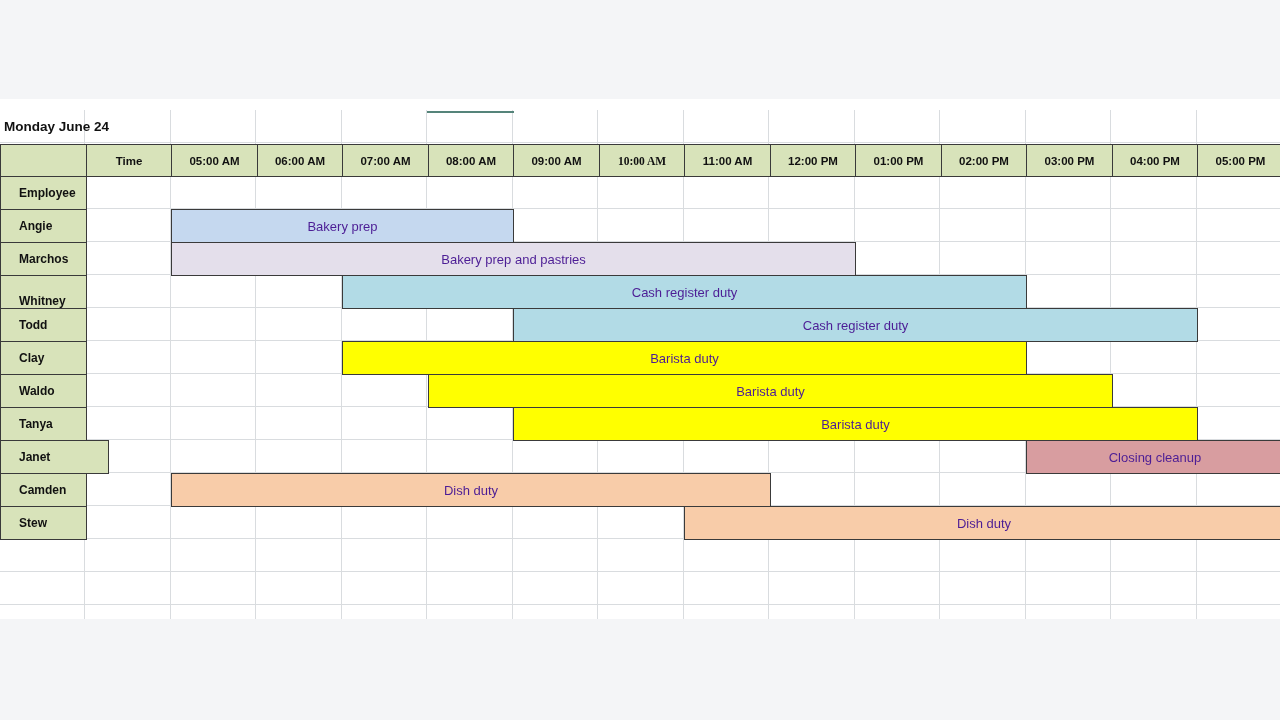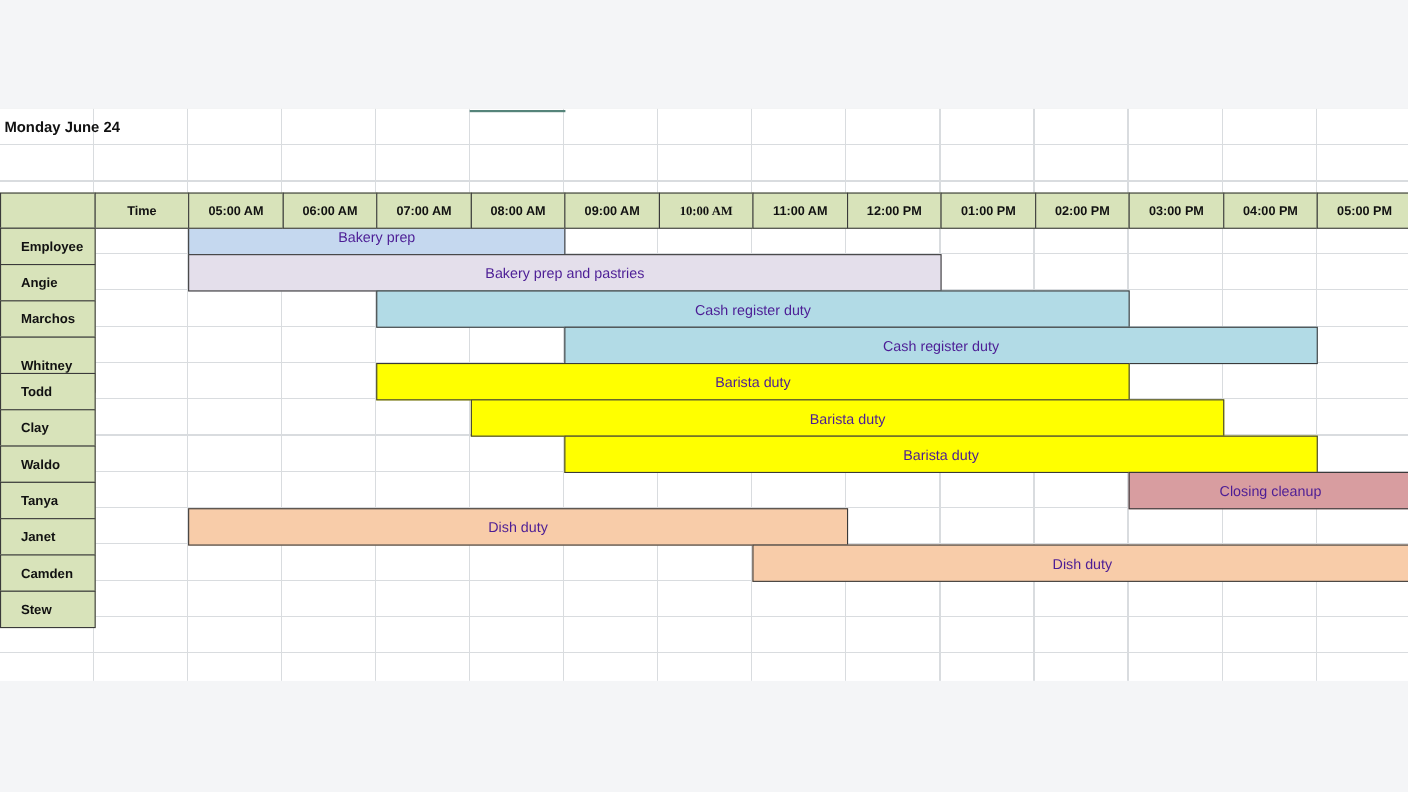--- a/index.html
+++ b/index.html
@@ -1,28 +1,28 @@
 <!DOCTYPE html>
 <html><head>
 <meta charset="utf-8">
 <style>
   html,body{margin:0;padding:0;}
   body{font-family:"Liberation Sans",sans-serif;}
   .stage{position:relative;width:1280px;height:720px;background:#ffffff;overflow:hidden;}
   .band{position:absolute;left:0;width:1280px;background:#f4f5f7;}
   .band.top{top:0;height:99px;}
   .band.bottom{top:619px;height:101px;}
-  .sheet{position:absolute;left:0;top:99px;width:1280px;height:520px;background-color:#ffffff;overflow:hidden;
+  .sheet{position:absolute;left:0;top:110px;width:1280px;height:520px;background-color:#ffffff;overflow:hidden;
     background-image:
       repeating-linear-gradient(to right, transparent 0 84.5px, #d9dcdf 84.5px 85.5px),
       repeating-linear-gradient(to bottom, transparent 0 32px, #d9dcdf 32px 33px);}
   .date-label{position:absolute;left:4px;top:0;height:34px;line-height:34px;font-size:13.5px;font-weight:700;color:#111;white-space:nowrap;z-index:3;}
   .sel-line{position:absolute;left:427px;top:1px;width:87px;height:2px;background:#55847a;z-index:2;}
   .cell{position:absolute;box-sizing:border-box;border:1px solid #3a3a3a;display:flex;align-items:center;
-    font-size:12px;color:#111;z-index:4;white-space:nowrap;overflow:hidden;margin-top:42px;}
+    font-size:12px;color:#111;z-index:4;white-space:nowrap;overflow:hidden;}
   .header-cell{background:#d8e3ba;font-weight:700;justify-content:center;font-size:11.5px;}
   .label-cell{background:#d8e3ba;font-weight:700;justify-content:flex-start;padding-left:18px;}
   .bar{position:absolute;box-sizing:border-box;border:1px solid #3a3a3a;display:flex;align-items:center;justify-content:center;
     font-size:13px;color:#4c1d95;z-index:3;white-space:nowrap;}
 </style>
 </head>
 <body>
 
 <div class="stage">
   <div class="band top"></div>
@@ -56,21 +56,21 @@
         <div class="cell label-cell" style="left: 0px; top: 165px; width: 87px; height: 51px;">Whitney</div>
         <div class="bar" style="left: 342px; top: 165px; width: 685px; height: 34px; background: rgb(178, 219, 230);">Cash register duty</div>
         <div class="cell label-cell" style="left: 0px; top: 198px; width: 87px; height: 34px;">Todd</div>
         <div class="bar" style="left: 513px; top: 198px; width: 685px; height: 34px; background: rgb(178, 219, 230);">Cash register duty</div>
         <div class="cell label-cell" style="left: 0px; top: 231px; width: 87px; height: 34px;">Clay</div>
         <div class="bar" style="left: 342px; top: 231px; width: 685px; height: 34px; background: rgb(255, 255, 0);">Barista duty</div>
         <div class="cell label-cell" style="left: 0px; top: 264px; width: 87px; height: 34px;">Waldo</div>
         <div class="bar" style="left: 428px; top: 264px; width: 685px; height: 34px; background: rgb(255, 255, 0);">Barista duty</div>
         <div class="cell label-cell" style="left: 0px; top: 297px; width: 87px; height: 34px;">Tanya</div>
         <div class="bar" style="left: 513px; top: 297px; width: 685px; height: 34px; background: rgb(255, 255, 0);">Barista duty</div>
-        <div class="cell label-cell" style="left: 0px; top: 330px; width: 87px; height: 34px;">Janet</div>
+        <div class="cell label-cell" style="left: 0px; top: 330px; width: 109px; height: 34px;">Janet</div>
         <div class="bar" style="left: 1026px; top: 330px; width: 258px; height: 34px; background: rgb(216, 157, 160);">Closing cleanup</div>
         <div class="cell label-cell" style="left: 0px; top: 363px; width: 87px; height: 34px;">Camden</div>
         <div class="bar" style="left: 171px; top: 363px; width: 600px; height: 34px; background: rgb(248, 204, 169);">Dish duty</div>
         <div class="cell label-cell" style="left: 0px; top: 396px; width: 87px; height: 34px;">Stew</div>
         <div class="bar" style="left: 684px; top: 396px; width: 600px; height: 34px; background: rgb(248, 204, 169);">Dish duty</div>
       </div>
   </div>
 
   <div class="band bottom"></div>
 </div>

